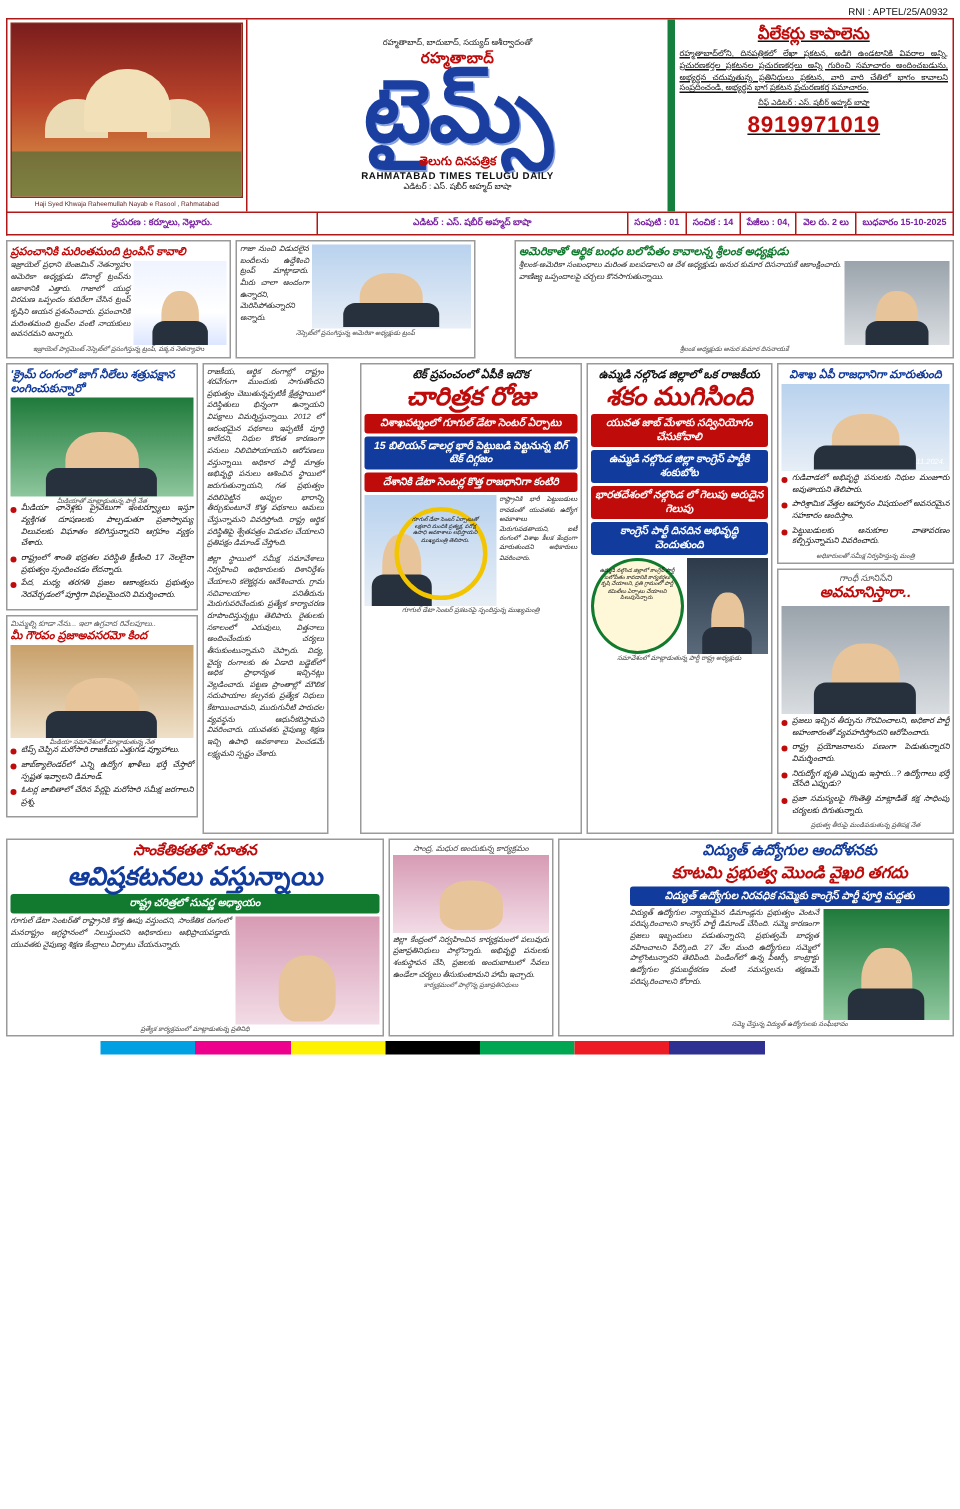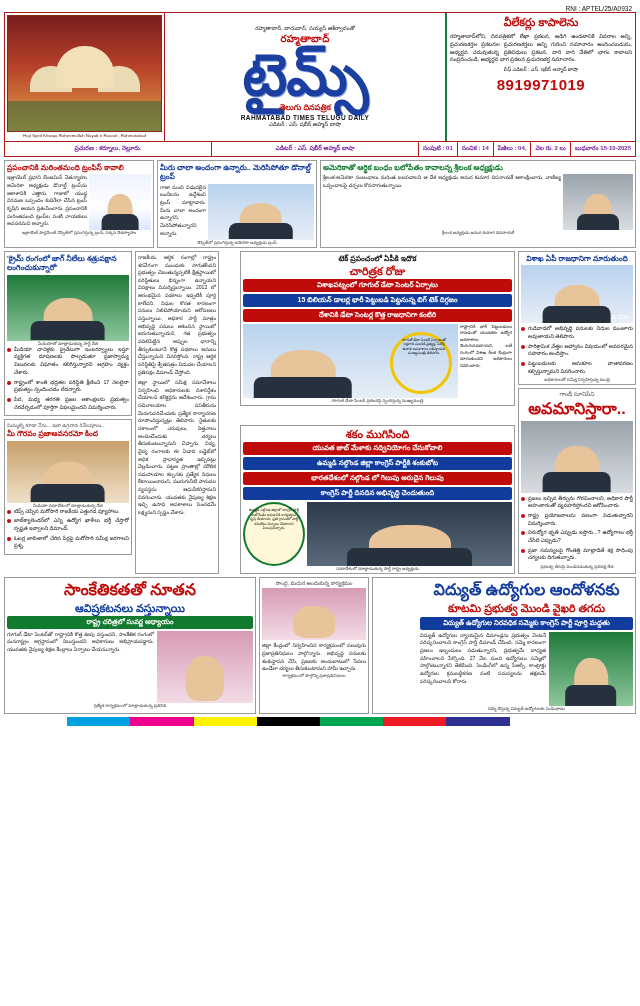--- a/index.html
+++ b/index.html
@@ -20,41 +20,41 @@
   .mosque:after{content:"";position:absolute;left:50%;top:26%;transform:translateX(-50%);width:58px;height:42px;background:#f2e0b8;border-radius:28px 28px 3px 3px;box-shadow:-34px 12px 0 -8px #eadbb4, 34px 12px 0 -8px #eadbb4;}
   .mosque:before{content:"";position:absolute;left:0;bottom:0;width:100%;height:26%;background:#2d6a3b;opacity:.55;}
   .mosque-cap{font-size:4.4px;text-align:center;color:#5a1a1a;background:#fff;padding:1px 0;}
   .mast-mid{flex:1;display:flex;flex-direction:column;align-items:center;justify-content:center;padding:2px;box-sizing:border-box;}
   .mast-small{font-size:5.5px;color:#222;text-align:center;}
   .mast-red{color:#c00b0b;font-weight:bold;font-size:10px;letter-spacing:.3px;}
   .mast-big{font-size:58px;font-weight:bold;color:#1b3fa0;line-height:.95;letter-spacing:-1px;text-shadow:1px 1px 0 #89a2e0;}
   .mast-sub{font-size:8px;color:#c00b0b;font-weight:bold;}
   .mast-eng{font-size:6.5px;color:#111;letter-spacing:.4px;font-weight:bold;}
   .mast-editor{font-size:5.5px;color:#111;}
-  .mast-right{width:190px;border-left:2px solid #15803d;padding:3px;box-sizing:border-box;text-align:center;}
+  .mast-right{width:190px;border-left:5px solid #15803d;padding:3px;box-sizing:border-box;text-align:center;text-decoration:underline;}
   .mast-right h3{margin:0 0 2px;font-size:11px;color:#c00b0b;font-weight:bold;}
   .mast-right p{margin:0;font-size:5.4px;line-height:1.45;color:#111;text-align:justify;}
   .phone{font-size:15px;color:#c00b0b;font-weight:bold;margin-top:3px;letter-spacing:.5px;}
   .rni{font-size:6.5px;text-align:right;color:#111;padding:1px 4px 0 0;}
 
   
   .strip{display:flex;border:1px solid #b01818;border-top:0;height:14px;align-items:stretch;font-size:6px;}
   .strip div{display:flex;align-items:center;justify-content:center;padding:0 4px;border-right:1px solid #b01818;color:#7a1fa0;font-weight:bold;white-space:nowrap;}
   .strip div:last-child{border-right:0;}
   .strip .g{flex:1;}
 
   
-  .row{display:flex;gap:3px;margin-top:3px;}
+  .row{display:flex;gap:3px;margin-top:3px;font-style:italic;}
   .box{border:1px solid #9a9a9a;box-sizing:border-box;padding:2px;background:#fff;}
   .hdr-blue{color:#123b9e;font-weight:bold;}
   .hdr-red{color:#c00b0b;font-weight:bold;}
   .hdr-green{color:#127a2e;font-weight:bold;}
   .ttl-s{font-size:7.5px;line-height:1.25;margin:0 0 2px;}
-  .ttl-m{font-size:16px;line-height:1.2;margin:0 0 2px;}
-  .ttl-l{font-size:11px;line-height:1.1;margin:0 0 2px;}
+  .ttl-m{font-size:10px;line-height:1.2;margin:0 0 2px;}
+  .ttl-l{font-size:17px;line-height:1.1;margin:0 0 2px;}
   .body-txt{font-size:5.1px;line-height:1.5;text-align:justify;color:#222;margin:0;}
   .photo{background:#ccd4dd;position:relative;overflow:hidden;}
   .cap{font-size:4.3px;color:#444;text-align:center;line-height:1.2;}
   .bullets p{margin:0 0 2px;font-size:5.3px;line-height:1.45;padding-left:7px;position:relative;text-align:justify;}
   .bullets p:before{content:"";position:absolute;left:0;top:2px;width:4px;height:4px;background:#c00b0b;border-radius:50%;}
   .banner{background:#c00b0b;color:#fff;text-align:center;font-size:7px;font-weight:bold;padding:2px 3px;margin:2px 0;border-radius:2px;}
   .banner.b{background:#123b9e;}
   .banner.g{background:#127a2e;}
 
   
@@ -117,31 +117,30 @@
       <div style="display:flex;gap:2px;">
         <p class="body-txt" style="flex:1;">ఇజ్రాయెల్ ప్రధాని బెంజమిన్ నెతన్యాహు అమెరికా అధ్యక్షుడు డొనాల్డ్ ట్రంప్‌ను ఆకాశానికి ఎత్తారు. గాజాలో యుద్ధ విరమణ ఒప్పందం కుదిరేలా చేసిన ట్రంప్ కృషిని ఆయన ప్రశంసించారు. ప్రపంచానికి మరింతమంది ట్రంప్‌ల వంటి నాయకులు అవసరమని అన్నారు.</p>
         <div class="photo ph-flag" style="width:62px;height:56px;">
             <div class="face suit"></div>
           </div>
       </div>
       <div class="cap">ఇజ్రాయెల్ పార్లమెంట్ నెస్సెట్‌లో ప్రసంగిస్తున్న ట్రంప్, పక్కన నెతన్యాహు</div>
     </div>
 
     <div class="box" style="width:160px;">
-      <div class="ttl-s hdr-blue">మీరు చాలా అందంగా ఉన్నారు.. మెరిసిపోతూ డొనాల్డ్ ట్రంప్</div>
       <div style="display:flex;gap:2px;">
         <p class="body-txt" style="width:46px;">గాజా నుంచి విడుదలైన బందీలను ఉద్దేశించి ట్రంప్ మాట్లాడారు. మీరు చాలా అందంగా ఉన్నారని, మెరిసిపోతున్నారని అన్నారు.</p>
         <div class="photo ph-sky" style="flex:1;height:56px;">
             <div class="face suit"></div>
           </div>
       </div>
       <div class="cap">నెస్సెట్‌లో ప్రసంగిస్తున్న అమెరికా అధ్యక్షుడు ట్రంప్</div>
     </div>
 
-    <div class="box" style="flex:1;">
+    <div class="box" style="flex:1;margin-left:23px;">
       <div class="ttl-s hdr-green">అమెరికాతో ఆర్థిక బంధం బలోపేతం కావాలన్న శ్రీలంక అధ్యక్షుడు</div>
       <div style="display:flex;gap:2px;">
         <p class="body-txt" style="flex:1;">శ్రీలంక-అమెరికా సంబంధాలు మరింత బలపడాలని ఆ దేశ అధ్యక్షుడు అనుర కుమార దిసనాయకే ఆకాంక్షించారు. వాణిజ్య ఒప్పందాలపై చర్చలు కొనసాగుతున్నాయి.</p>
         <div class="photo ph-grey" style="width:70px;height:56px;">
             <div class="face suit"></div>
           </div>
       </div>
       <div class="cap">శ్రీలంక అధ్యక్షుడు అనుర కుమార దిసనాయకే</div>
     </div>
   </div>
@@ -176,40 +175,41 @@
         </div>
       </div>
     </div>
 
     <div style="flex:1;display:flex;gap:3px;">
       <div class="box" style="width:84px;">
         <p class="body-txt">రాజకీయ, ఆర్థిక రంగాల్లో రాష్ట్రం శరవేగంగా ముందుకు సాగుతోందని ప్రభుత్వం చెబుతున్నప్పటికీ క్షేత్రస్థాయిలో పరిస్థితులు భిన్నంగా ఉన్నాయని విపక్షాలు విమర్శిస్తున్నాయి. 2012 లో ఆరంభమైన పథకాలు ఇప్పటికీ పూర్తి కాలేదని, నిధుల కొరత కారణంగా పనులు నిలిచిపోయాయని ఆరోపణలు వస్తున్నాయి. అధికార పార్టీ మాత్రం అభివృద్ధి పనులు ఆశించిన స్థాయిలో జరుగుతున్నాయని, గత ప్రభుత్వం వదిలిపెట్టిన అప్పుల భారాన్ని తీర్చుకుంటూనే కొత్త పథకాలు అమలు చేస్తున్నామని వివరిస్తోంది. రాష్ట్ర ఆర్థిక పరిస్థితిపై శ్వేతపత్రం విడుదల చేయాలని ప్రతిపక్షం డిమాండ్ చేస్తోంది.</p>
         <p class="body-txt" style="margin-top:3px;">జిల్లా స్థాయిలో సమీక్ష సమావేశాలు నిర్వహించి అధికారులకు దిశానిర్దేశం చేయాలని కలెక్టర్లను ఆదేశించారు. గ్రామ సచివాలయాల పనితీరును మెరుగుపరిచేందుకు ప్రత్యేక కార్యాచరణ రూపొందిస్తున్నట్లు తెలిపారు. రైతులకు సకాలంలో ఎరువులు, విత్తనాలు అందించేందుకు చర్యలు తీసుకుంటున్నామని చెప్పారు. విద్య, వైద్య రంగాలకు ఈ ఏడాది బడ్జెట్‌లో అధిక ప్రాధాన్యత ఇచ్చినట్లు వెల్లడించారు. పట్టణ ప్రాంతాల్లో మౌలిక సదుపాయాల కల్పనకు ప్రత్యేక నిధులు కేటాయించామని, మురుగునీటి పారుదల వ్యవస్థను ఆధునీకరిస్తామని వివరించారు. యువతకు నైపుణ్య శిక్షణ ఇచ్చి ఉపాధి అవకాశాలు పెంచడమే లక్ష్యమని స్పష్టం చేశారు.</p>
       </div>
 
-      <div style="flex:1;display:flex;flex-direction:column;gap:19px;padding-left:18px;">
+      <div style="flex:1;display:flex;flex-direction:row;gap:3px;padding-left:18px;">
 
         <div class="box">
           <div style="font-size:7.5px;font-weight:bold;color:#111;text-align:center;">టెక్ ప్రపంచంలో ఏపీకి ఇదొక</div>
           <div class="ttl-l hdr-red" style="text-align:center;">చారిత్రక రోజు</div>
           <div class="banner">విశాఖపట్నంలో గూగుల్ డేటా సెంటర్ ఏర్పాటు</div>
           <div class="banner b">15 బిలియన్ డాలర్ల భారీ పెట్టుబడి పెట్టనున్న బిగ్ టెక్ దిగ్గజం</div>
           <div class="banner">దేశానికి డేటా సెంటర్ల కొత్త రాజధానిగా కంటిరి</div>
           <div style="display:flex;gap:2px;">
             <div class="photo ph-sky" style="flex:1;height:74px;position:relative;">
               <div class="face suit" style="left:28%;width:30%;"></div>
               <div class="circle-hl" style="right:6px;top:8px;width:56px;height:56px;"></div>
               <div style="position:absolute;right:10px;top:14px;width:48px;font-size:3.6px;line-height:1.25;color:#111;text-align:center;">గూగుల్ డేటా సెంటర్ ఏర్పాటుతో లక్షలాది మందికి ప్రత్యక్ష, పరోక్ష ఉపాధి అవకాశాలు లభిస్తాయని ముఖ్యమంత్రి తెలిపారు.</div>
             </div>
             <p class="body-txt" style="width:52px;font-size:4.3px;">రాష్ట్రానికి భారీ పెట్టుబడులు రావడంతో యువతకు ఉద్యోగ అవకాశాలు మెరుగుపడతాయని, ఐటీ రంగంలో విశాఖ కీలక కేంద్రంగా మారుతుందని అధికారులు వివరించారు.</p>
           </div>
           <div class="cap">గూగుల్ డేటా సెంటర్ ప్రకటనపై స్పందిస్తున్న ముఖ్యమంత్రి</div>
         </div>
 
         <div class="box">
+          <div style="font-size:7.5px;font-weight:bold;text-align:center;color:#111;">ఉమ్మడి నల్గొండ జిల్లాలో ఒక రాజకీయ</div>
           <div class="ttl-l hdr-red" style="text-align:center;">శకం ముగిసింది</div>
           <div class="banner">యువత జాబ్ మేళాకు సద్వినియోగం చేసుకోవాలి</div>
           <div class="banner b">ఉమ్మడి నల్గొండ జిల్లా కాంగ్రెస్ పార్టీకి శంకుబోట</div>
           <div class="banner">భారతదేశంలో నల్గొండ లో గెలుపు అరుదైన గెలుపు</div>
           <div class="banner b">కాంగ్రెస్ పార్టీ దినదిన అభివృద్ధి చెందుతుంది</div>
           <div style="display:flex;gap:2px;margin-top:2px;">
             <div style="width:62px;border:2px solid #127a2e;border-radius:50%;padding:4px;box-sizing:border-box;font-size:3.6px;line-height:1.25;text-align:center;background:#fff8d8;">ఉమ్మడి నల్గొండ జిల్లాలో కాంగ్రెస్ పార్టీ బలోపేతం కావడానికి కార్యకర్తలు కృషి చేయాలని, ప్రతి గ్రామంలో పార్టీ కమిటీలు ఏర్పాటు చేయాలని పిలుపునిచ్చారు.</div>
             <div class="photo ph-dark" style="flex:1;height:64px;">
                 <div class="face suit"></div>
               </div>

